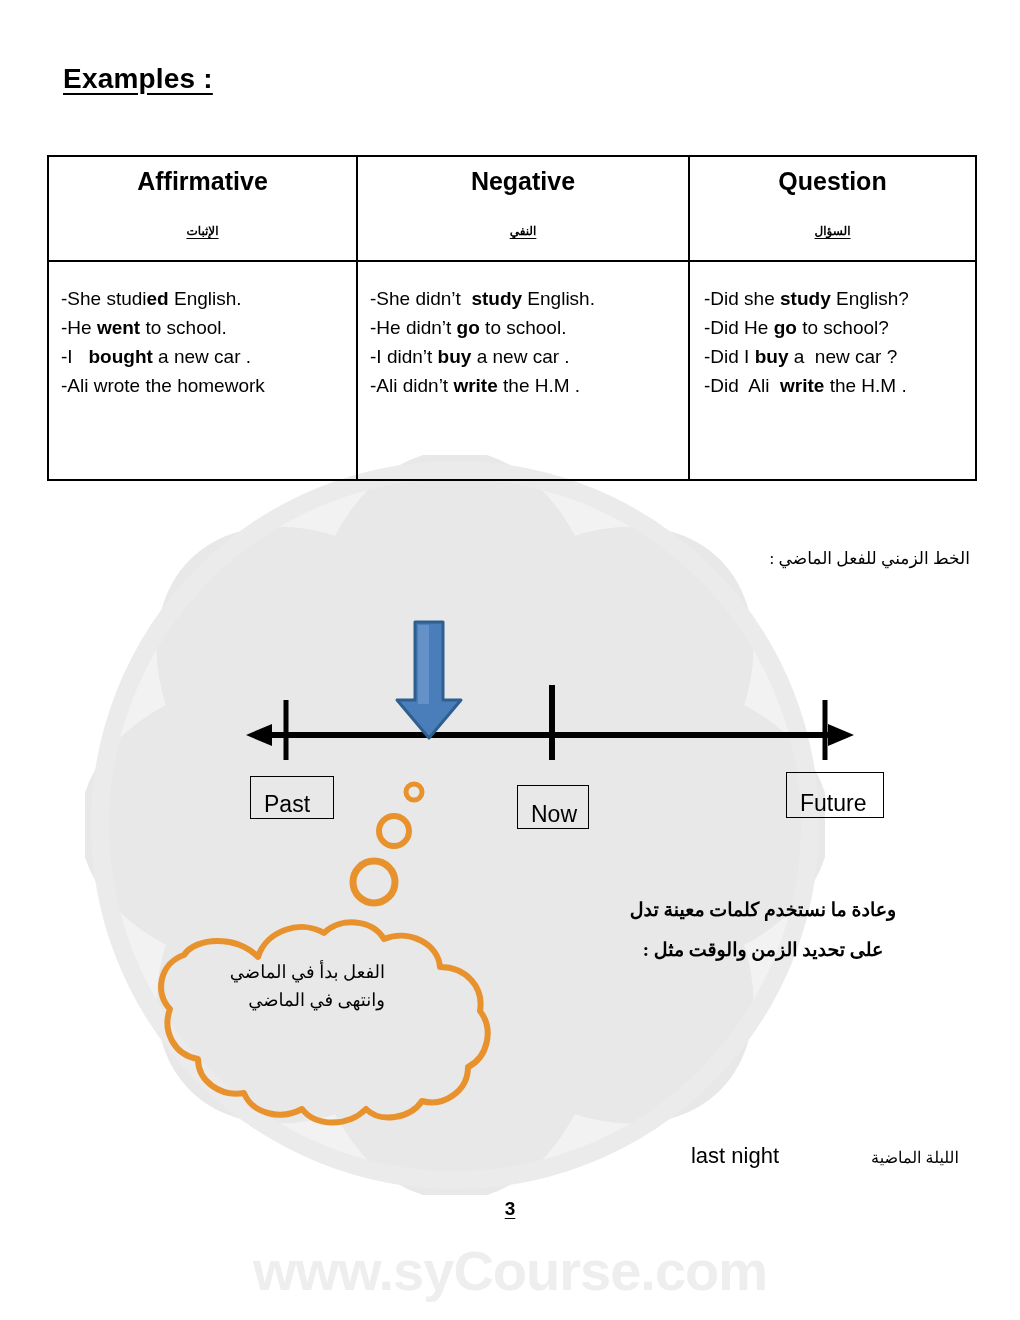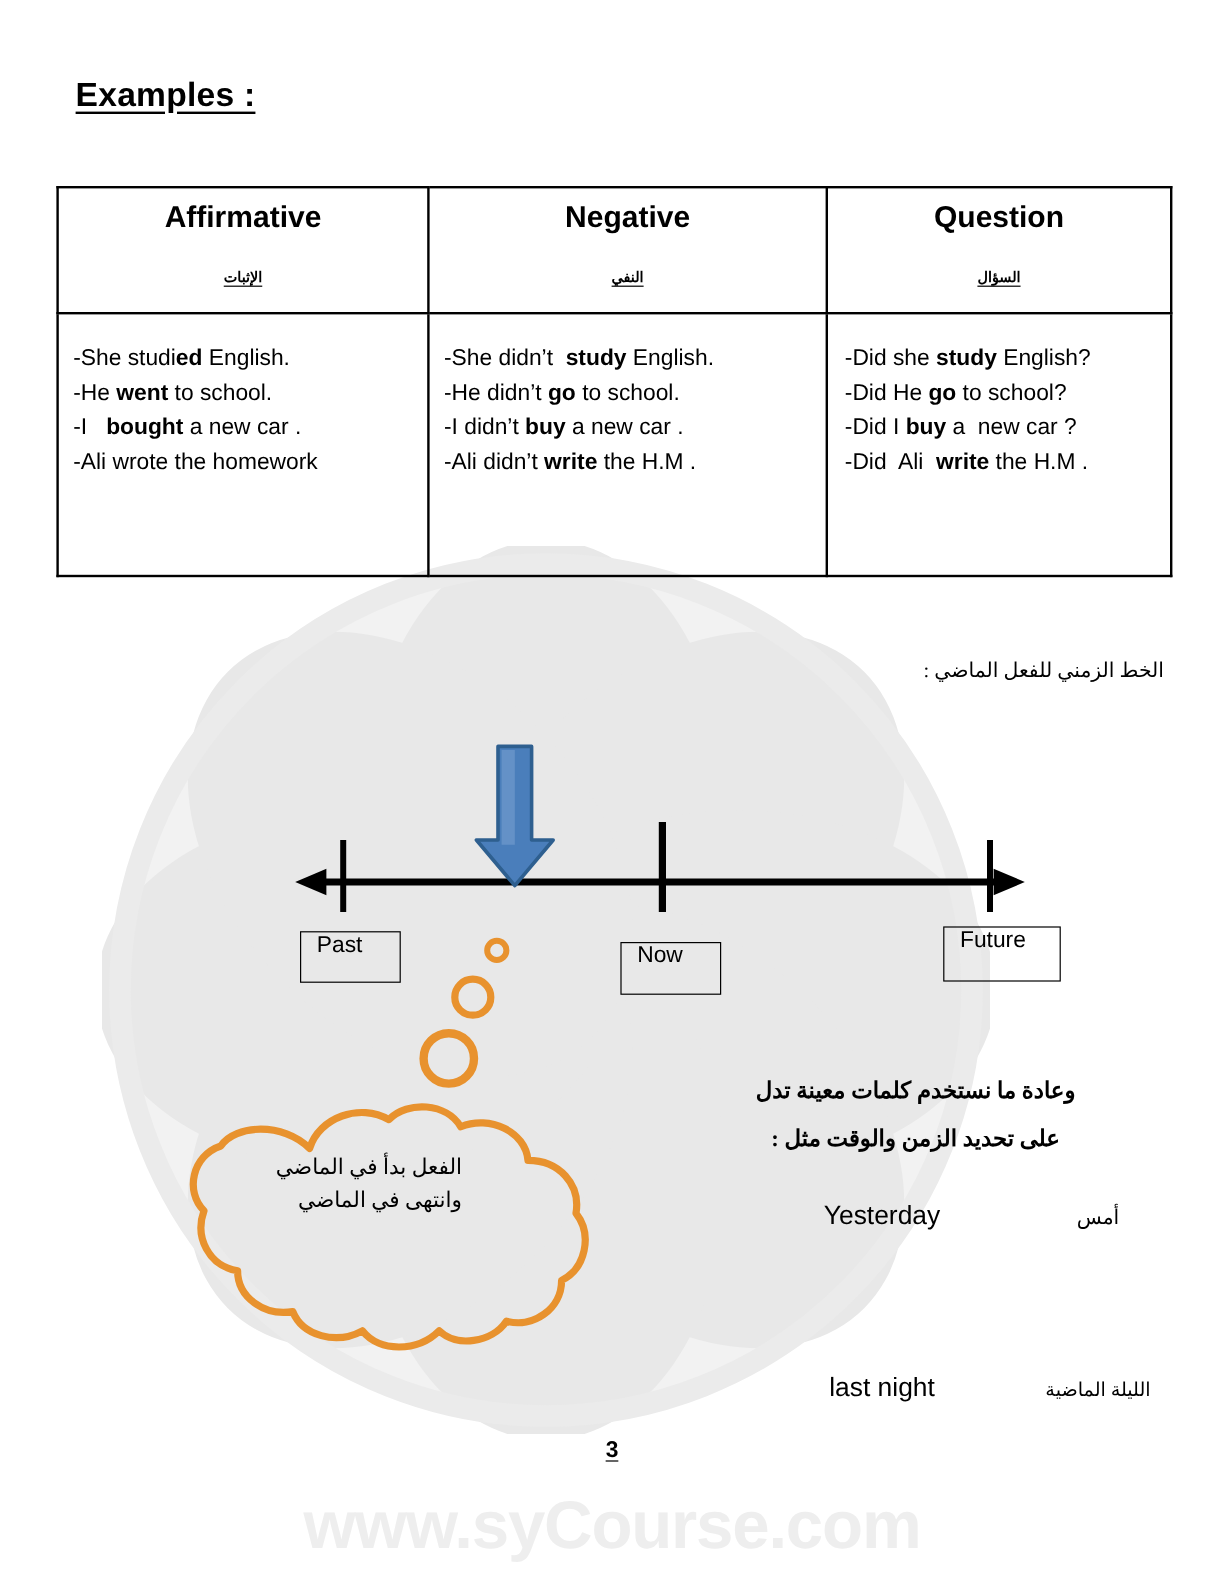--- a/index.html
+++ b/index.html
@@ -111,28 +111,28 @@
     position: absolute;
     left: 230px;
     top: 600px;
     width: 640px;
     height: 160px;
   }
   .tl-box {
     position: absolute;
     border: 1.5px solid #000000;
     background: transparent;
-    font-size: 19px;
+    font-size: 23px;
     display: flex;
-    align-items: flex-start;
+    align-items: flex-end;
     padding-left: 13px;
     box-sizing: border-box;
   }
   #box-past   { left: 250px; top: 776px; width: 84px;  height: 43px; }
-  #box-now    { left: 517px; top: 785px; width: 84px;  height: 44px; }
+  #box-now    { left: 517px; top: 785px; width: 72px;  height: 44px; }
   #box-future { left: 786px; top: 772px; width: 98px;  height: 46px; }
 
   
   #bubbles { position: absolute; left: 340px; top: 770px; width: 120px; height: 140px; }
   #cloud   { position: absolute; left: 140px; top: 905px; width: 360px; height: 230px; }
   #cloud-text {
     position: absolute;
     left: 225px;
     top: 958px;
     width: 160px;
@@ -305,24 +305,20 @@
              C34,150 22,126 30,104 C14,88 20,58 44,50
              C56,32 96,30 118,52 Z" fill="none" stroke="#E8922E" stroke-width="6" stroke-linejoin="round" stroke-linecap="round"></path>
   </svg>
   <div id="cloud-text">الفعل بدأ في الماضي وانتهى في الماضي</div>
 
   <div id="words-heading">
     <div><span class="hl">وعادة ما نستخدم كلمات معينة تدل</span></div>
     <div><span class="hl">على تحديد الزمن والوقت مثل :</span></div>
   </div>
 
-  <div class="word-row" id="row-0">
-    <span class="word-en">Yesterday</span>
-    <span class="word-ar">أمس</span>
-  </div>
   <div class="word-row" id="row-2">
     <span class="word-en">last night</span>
     <span class="word-ar">الليلة الماضية</span>
   </div>
 
   <div id="page-number">3</div>
 
 </div>
 
 </body></html>

